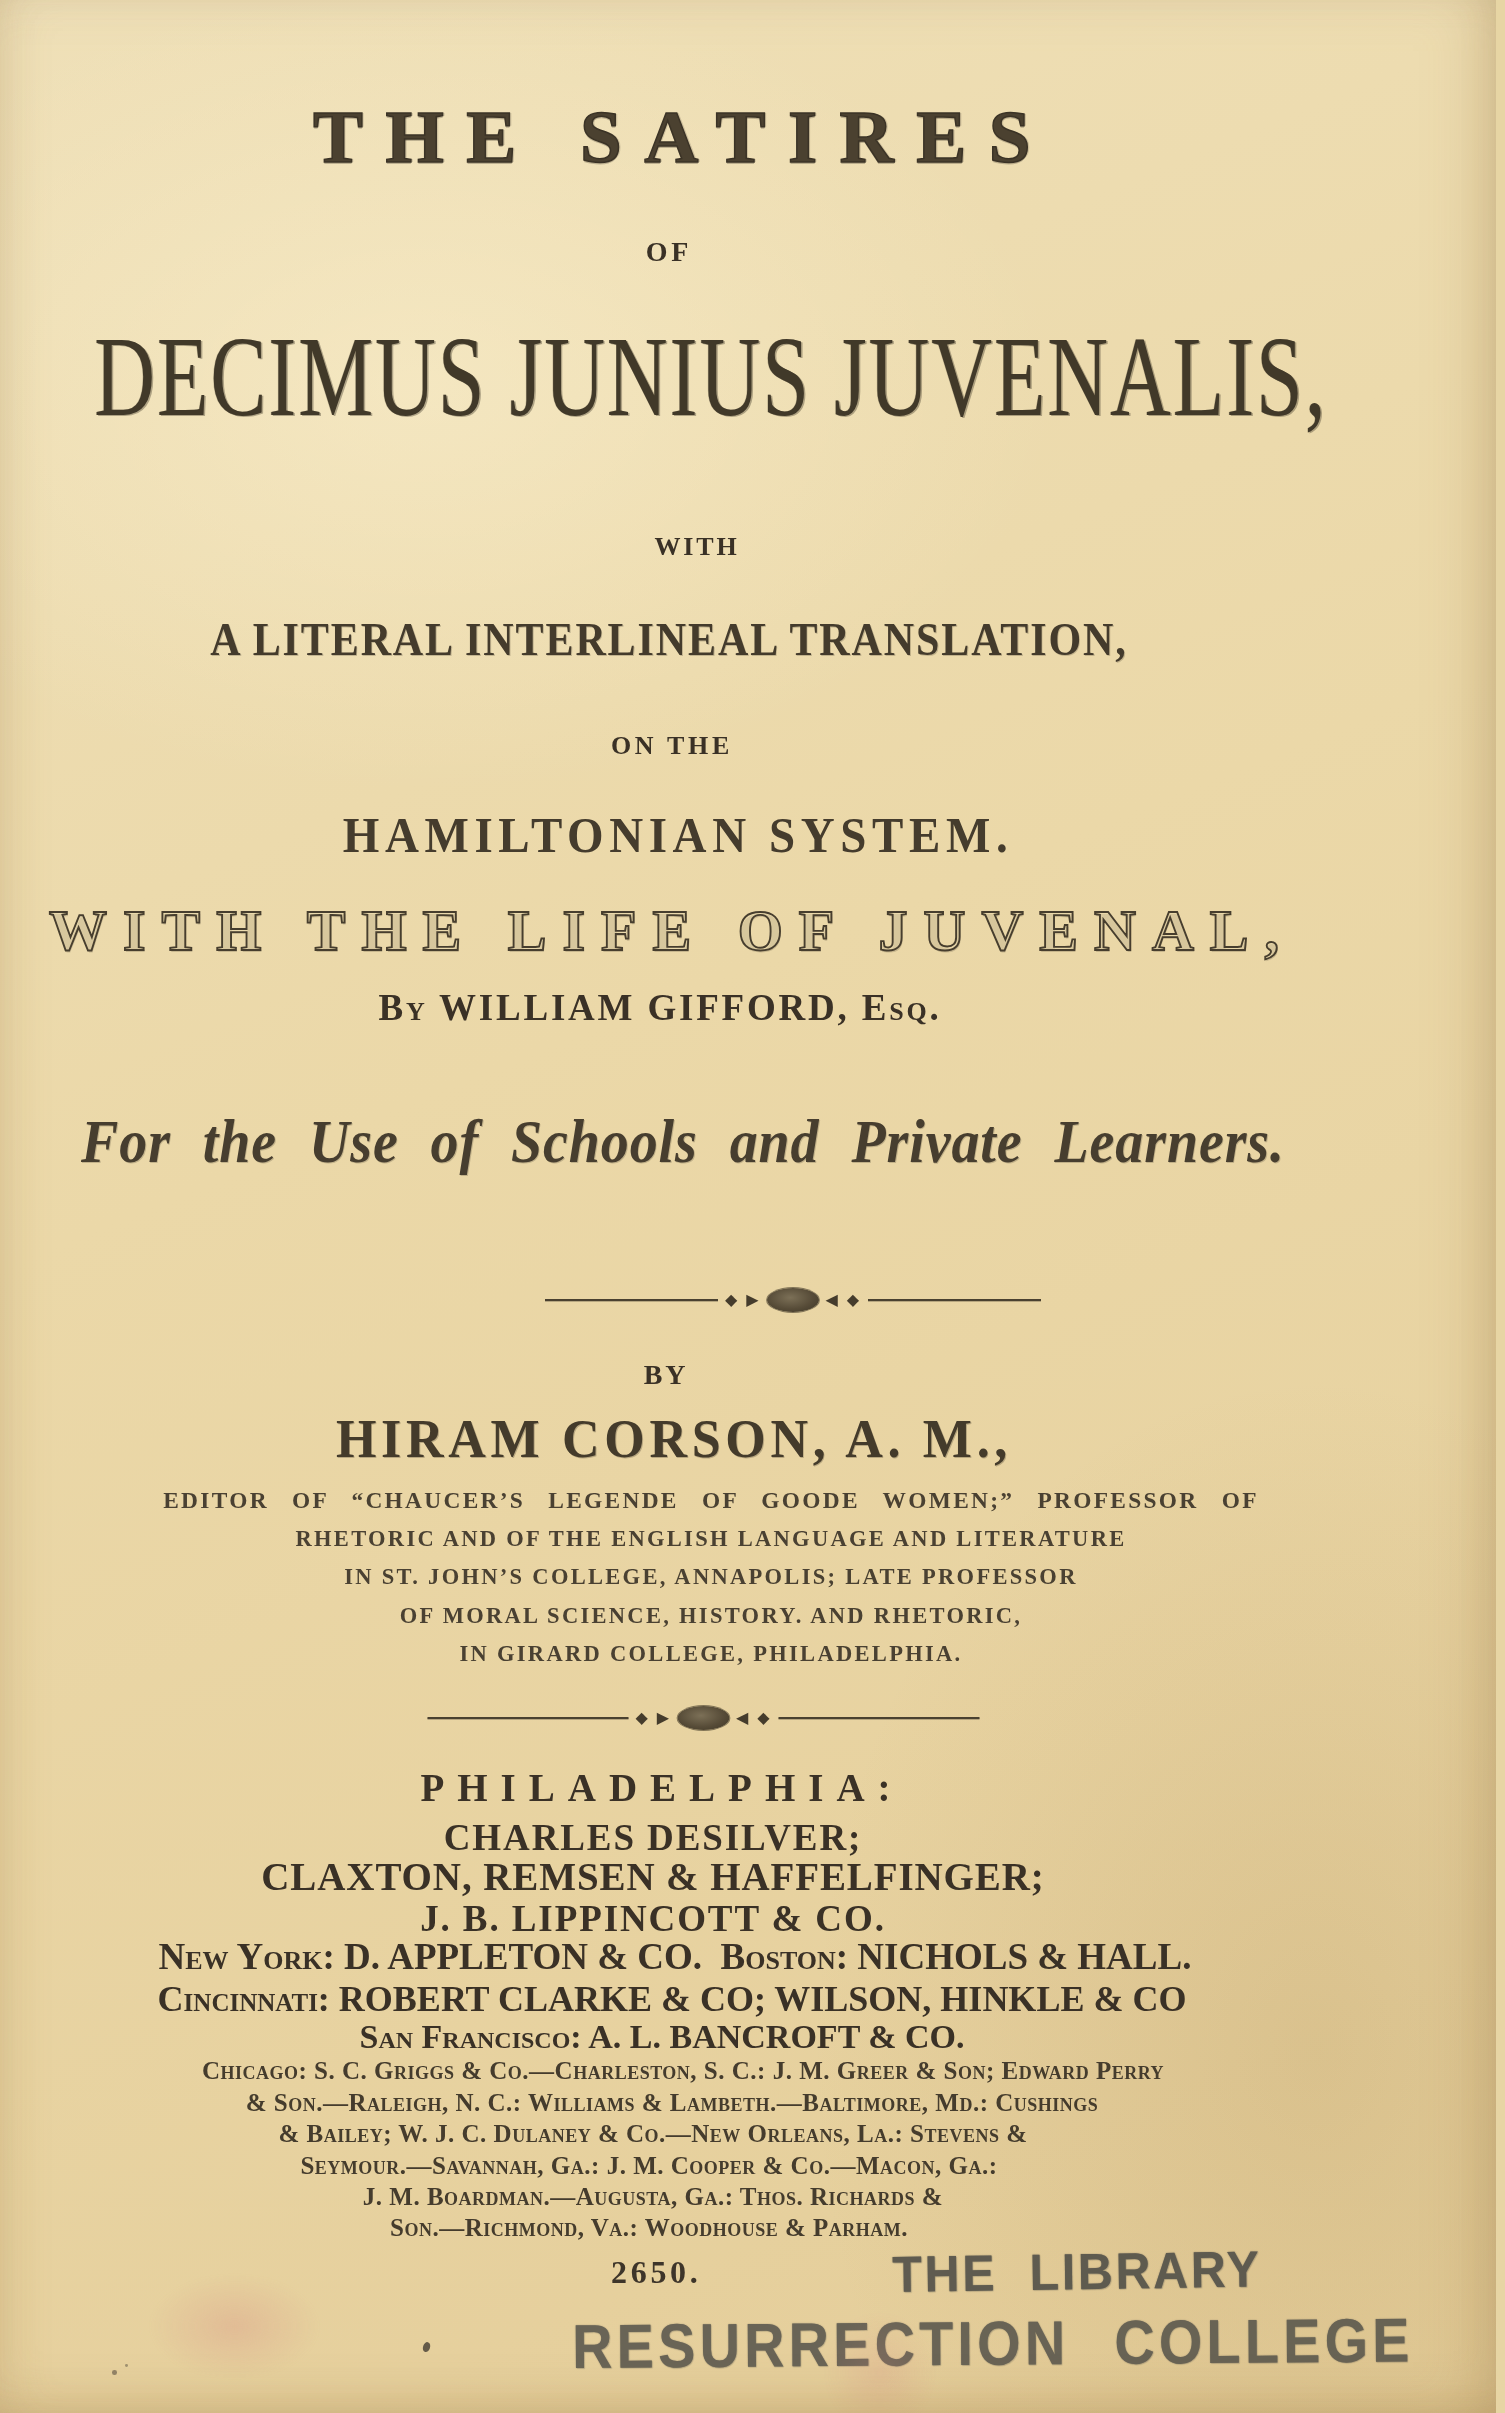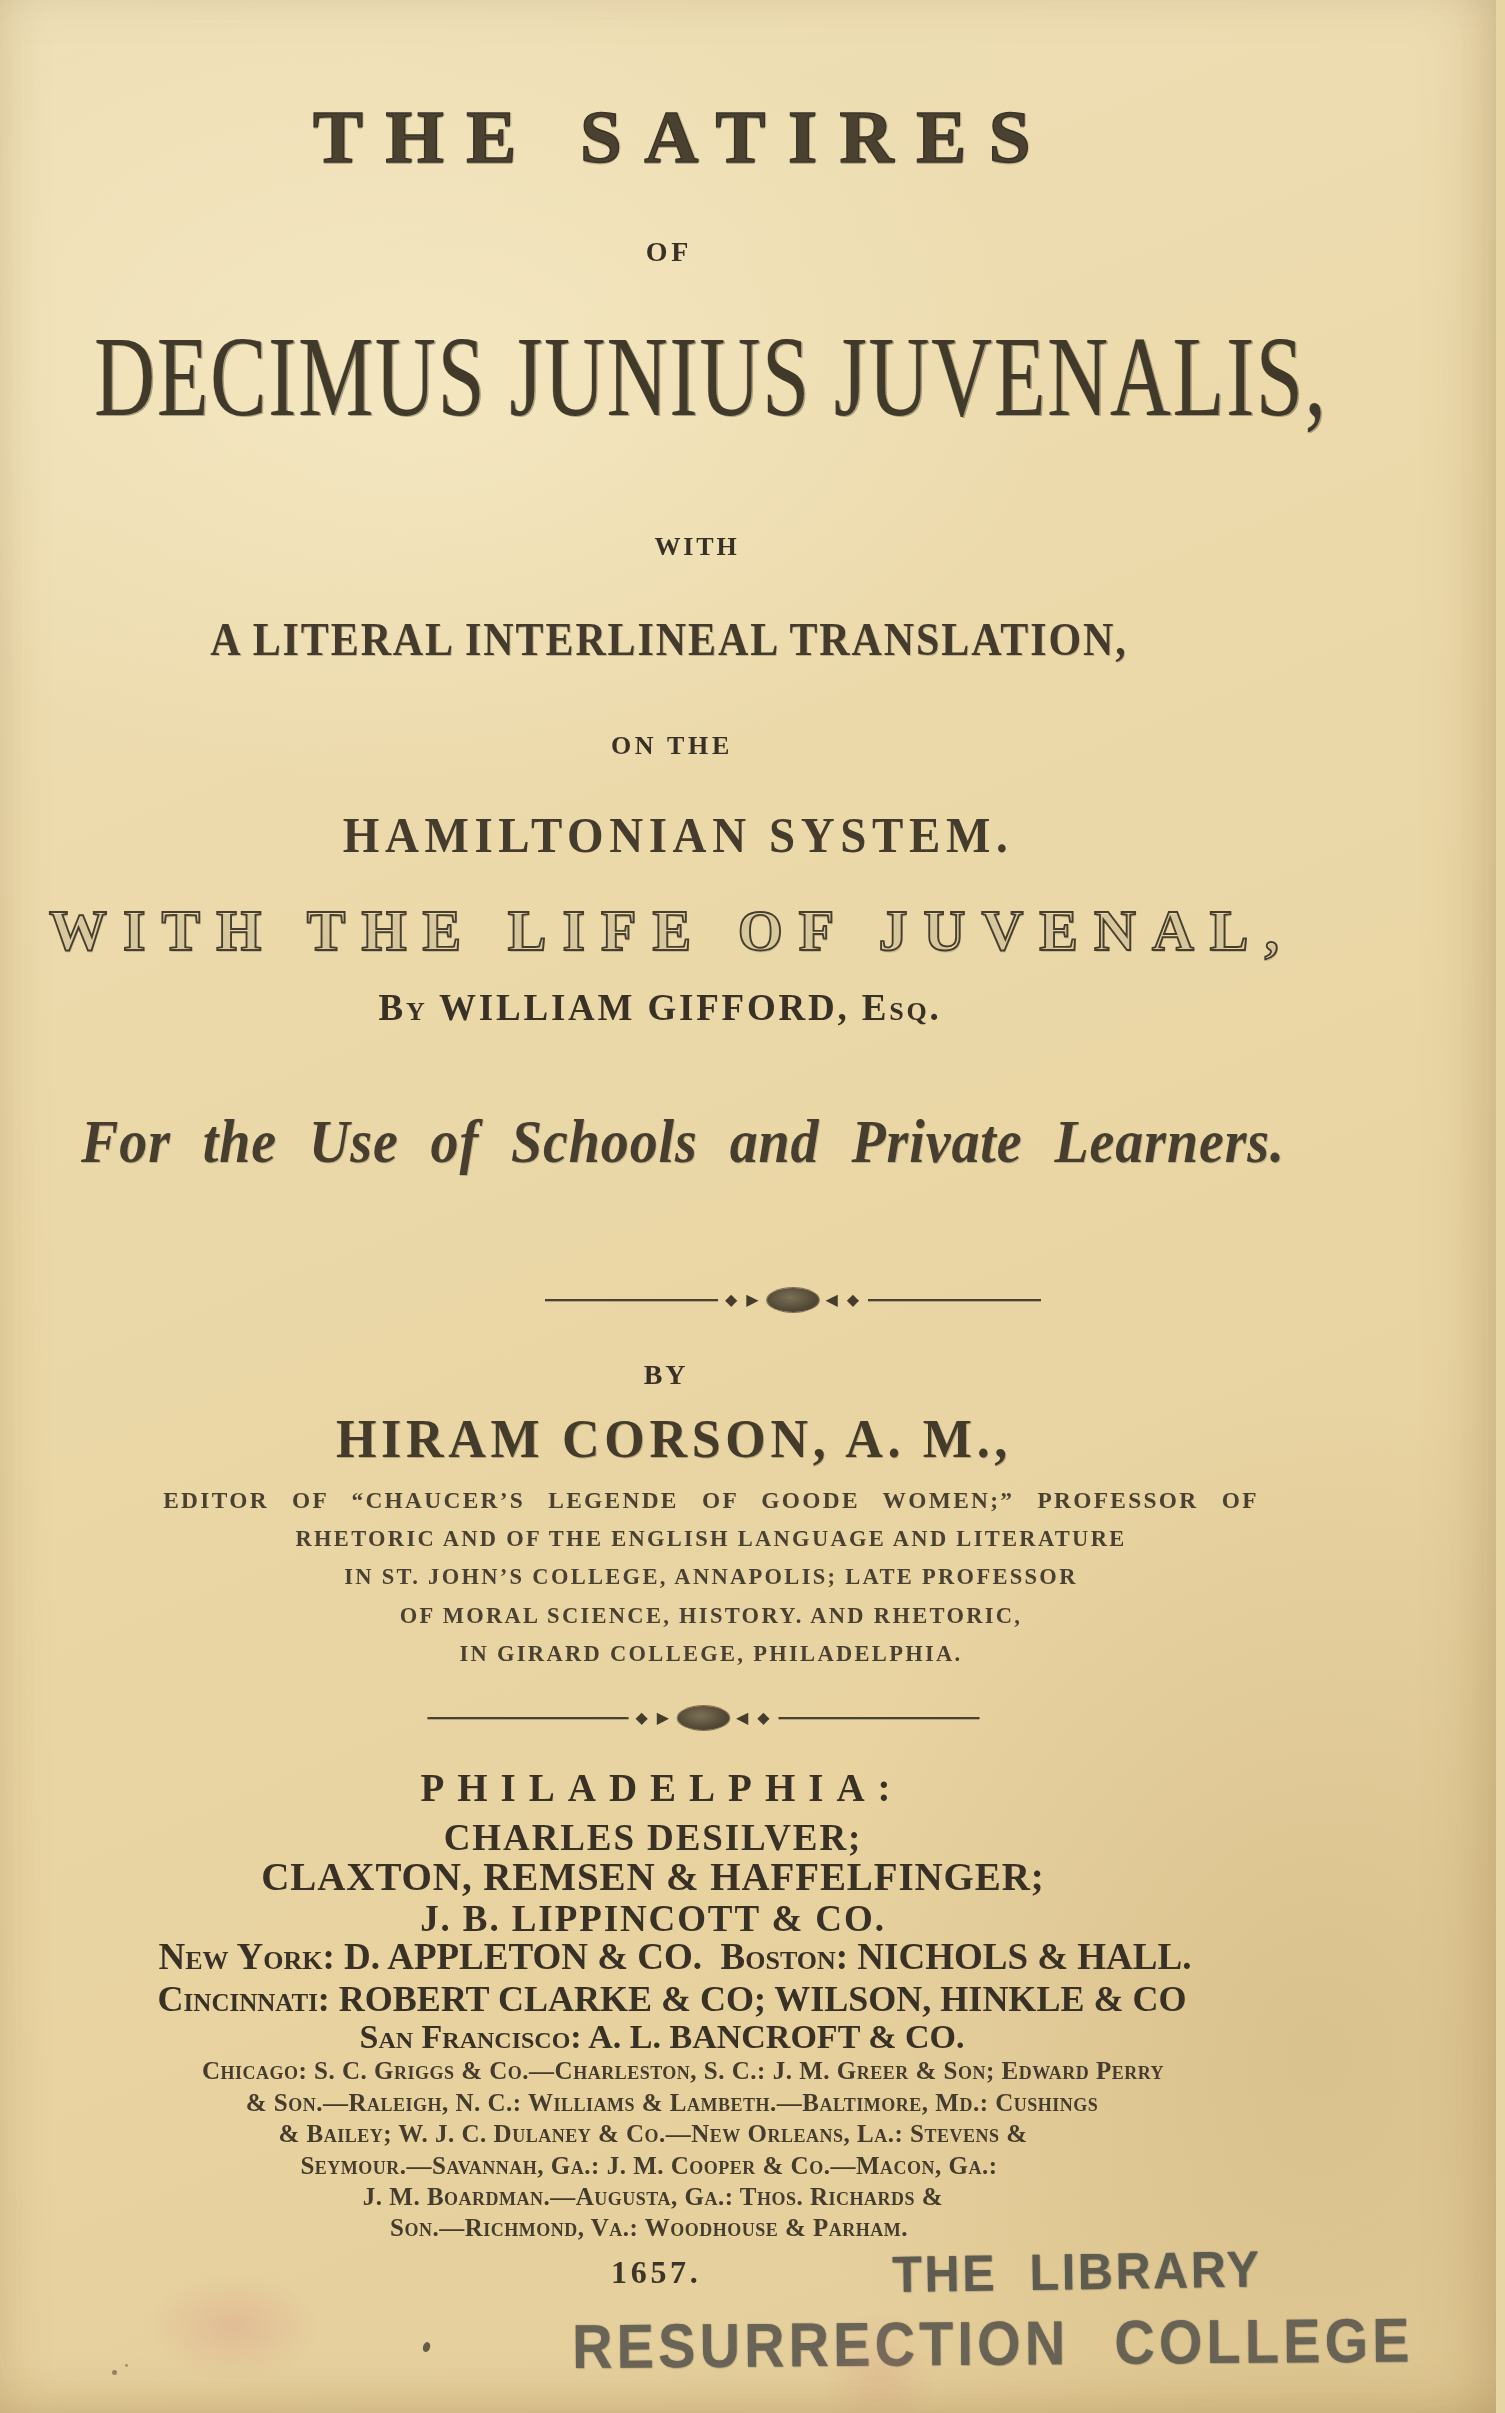--- a/index.html
+++ b/index.html
@@ -179,21 +179,21 @@
     <div class="line ag-0 smallcaps">New York: D. APPLETON &amp; CO.  Boston: NICHOLS &amp; HALL.</div>
     <div class="line ag-1 smallcaps">Cincinnati: ROBERT CLARKE &amp; CO; WILSON, HINKLE &amp; CO</div>
     <div class="line ag-2 smallcaps">San Francisco: A. L. BANCROFT &amp; CO.</div>
     <div class="line tr tr-0 smallcaps">Chicago: S. C. Griggs &amp; Co.—Charleston, S. C.: J. M. Greer &amp; Son; Edward Perry</div>
     <div class="line tr tr-1 smallcaps">&amp; Son.—Raleigh, N. C.: Williams &amp; Lambeth.—Baltimore, Md.: Cushings</div>
     <div class="line tr tr-2 smallcaps">&amp; Bailey; W. J. C. Dulaney &amp; Co.—New Orleans, La.: Stevens &amp;</div>
     <div class="line tr tr-3 smallcaps">Seymour.—Savannah, Ga.: J. M. Cooper &amp; Co.—Macon, Ga.:</div>
     <div class="line tr tr-4 smallcaps">J. M. Boardman.—Augusta, Ga.: Thos. Richards &amp;</div>
     <div class="line tr tr-5 smallcaps">Son.—Richmond, Va.: Woodhouse &amp; Parham.</div>
 
-    <div class="l-year">1657.</div>
+    <div class="l-year">2650.</div>
   </div>
 
   <div class="stamp-line stamp-1">THE LIBRARY</div>
   <div class="stamp-line stamp-2">RESURRECTION COLLEGE</div>
 
   <div class="speck speck-a"></div>
   <div class="speck speck-b"></div>
   <div class="speck speck-c"></div>
   <div class="smudge smudge-a"></div>
   <div class="smudge smudge-b"></div>

